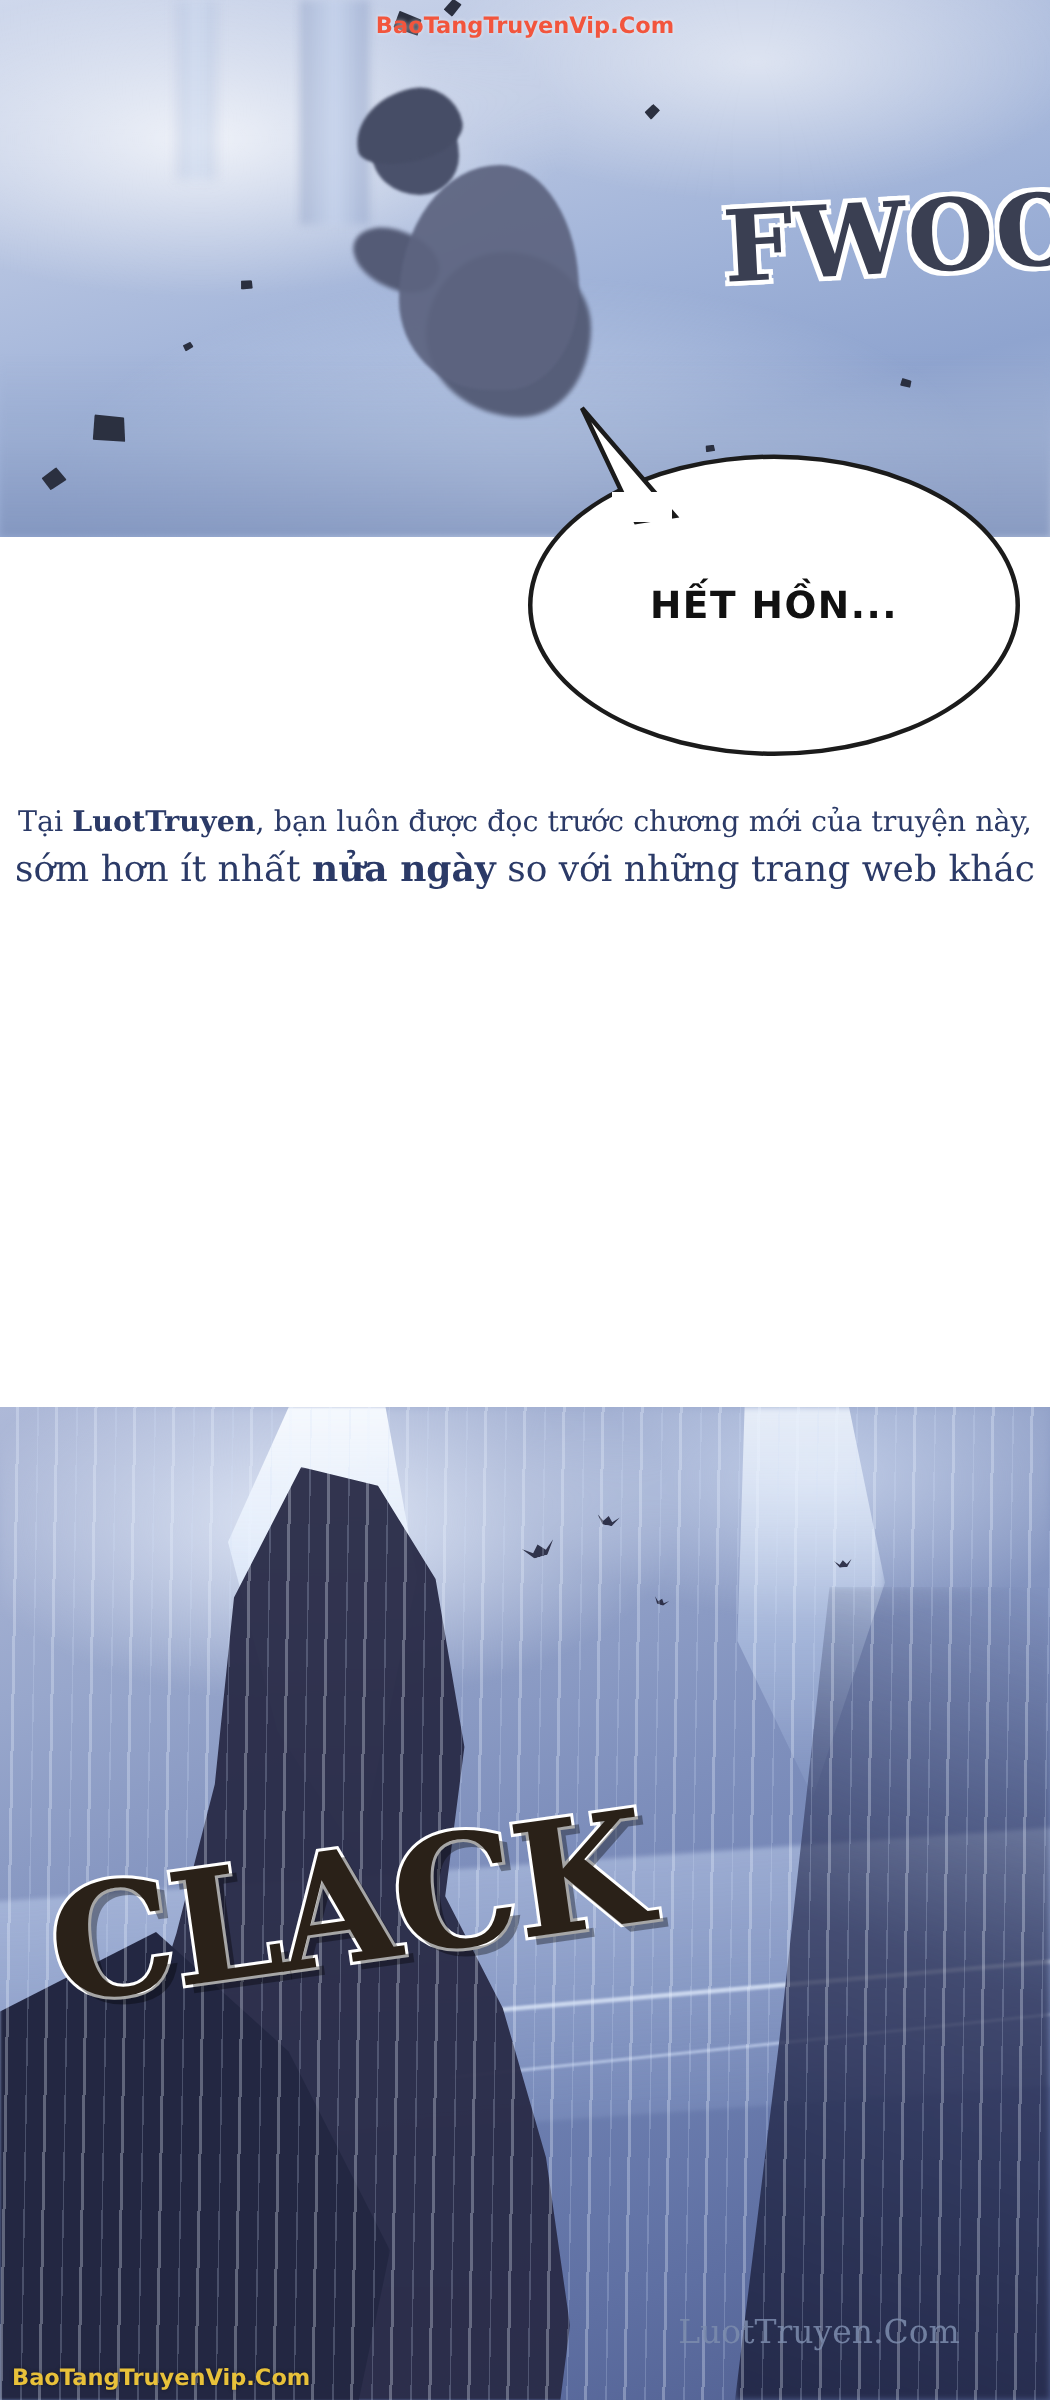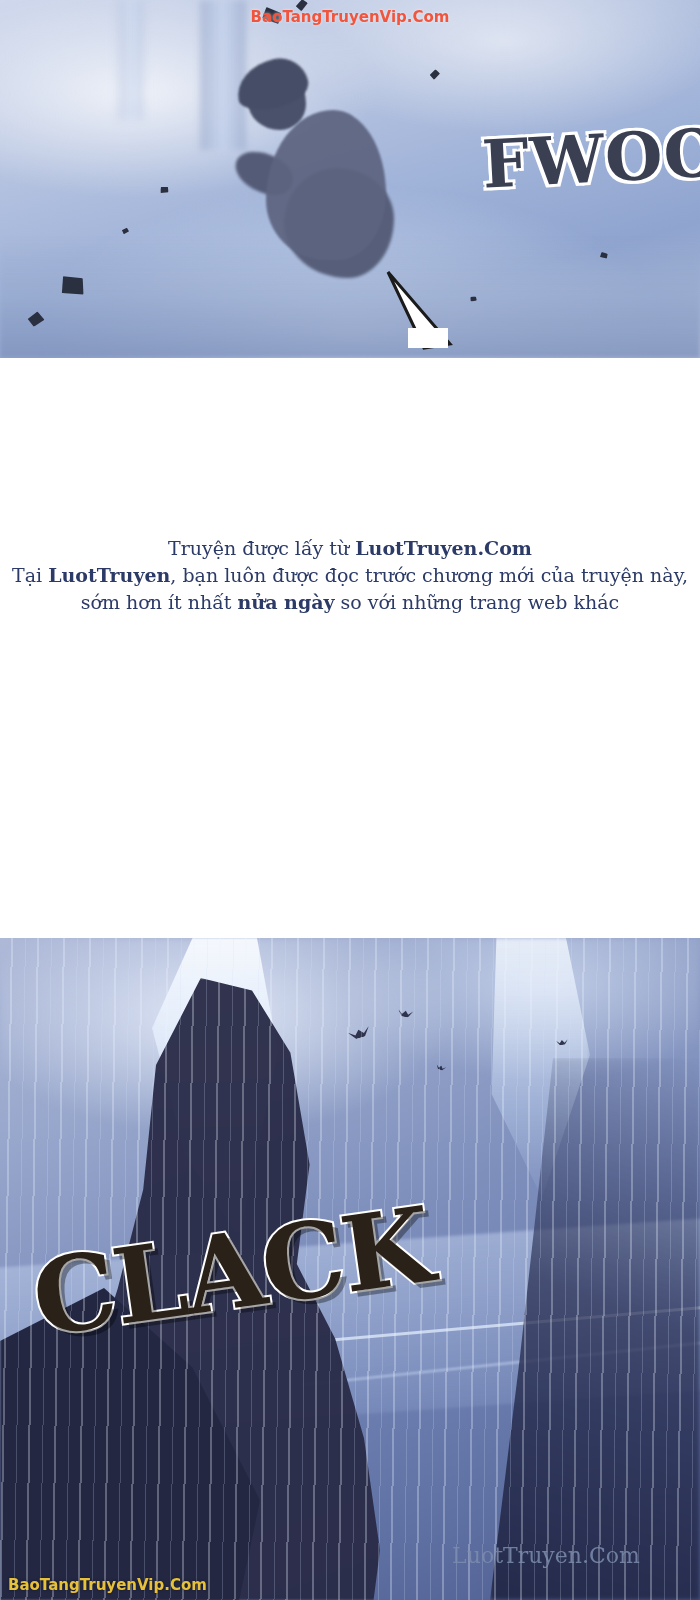--- a/index.html
+++ b/index.html
@@ -213,21 +213,21 @@
     left: 0;
     top: 535px;
     width: 700px;
     text-align: center;
     font-family: "DejaVu Serif", serif;
     color: #2b3a67;
     line-height: 1.42;
   }
   .promo .line1 { font-size: 19px; }
   .promo .line2 { font-size: 19px; }
-  .promo .line3 { font-size: 19px; }
+  .promo .line3 { font-size: 24px; }
   .promo b { font-weight: bold; }
 
   
   .panel2 {
     position: absolute;
     left: 0;
     top: 938px;
     width: 700px;
     height: 662px;
     overflow: hidden;
@@ -441,25 +441,25 @@
 
     <div class="sfx-fwooo">FWOOO</div>
 
     <div class="watermark-top">BaoTangTruyenVip.Com</div>
   </div>
 
   <svg class="bubble-tail" viewBox="0 0 70 80">
     <polygon points="4,2 66,74 40,78" fill="#ffffff" stroke="#1b1b1b" stroke-width="3"></polygon>
     <rect x="24" y="58" width="40" height="20" fill="#ffffff"></rect>
   </svg>
+  <div class="bubble">
+    <span class="bubble-text">HẾT HỒN...</span>
+  </div>
 
   <div class="promo">
-    <div class="line1">
-      <span>Truyện được lấy từ </span><b>LuotTruyen.Com</b>
-    </div>
     <div class="line2">
       <span>Tại </span><b>LuotTruyen</b><span>, bạn luôn được đọc trước chương mới của truyện này,</span>
     </div>
     <div class="line3">
       <span>sớm hơn ít nhất </span><b>nửa ngày</b><span> so với những trang web khác</span>
     </div>
   </div>
 
   <div class="panel2">
     <div class="p2-sky"></div>

